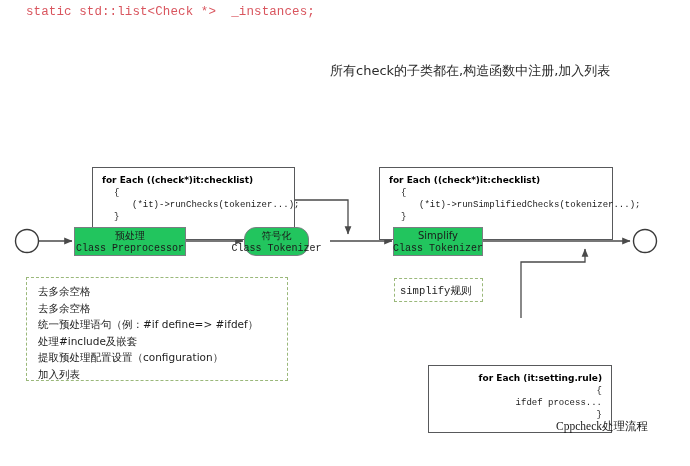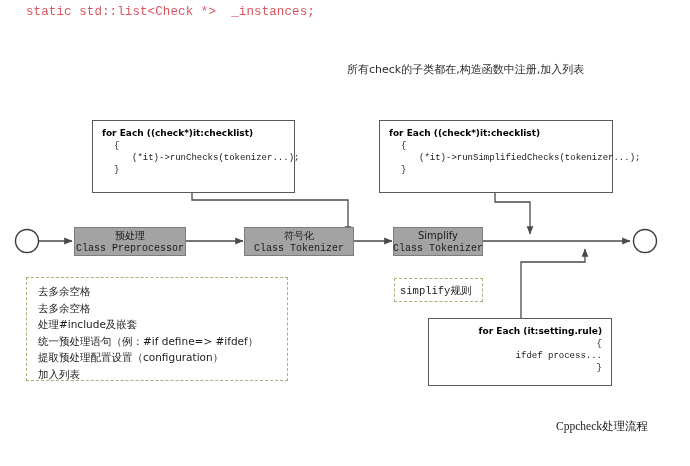--- a/index.html
+++ b/index.html
@@ -30,35 +30,36 @@
     font-family: "Liberation Mono", monospace;
     font-size: 12.5px;
     color: #d9555e;
     letter-spacing: 0.1px;
     white-space: pre;
   }
 
   
   .annotation {
     position: absolute;
-    left: 347px;
+    left: 330px;
     top: 62px;
     font-family: "DejaVu Sans", sans-serif;
-    font-size: 11px;
+    font-size: 13px;
     color: #2b2b2b;
     white-space: nowrap;
   }
 
   
   .code-box {
     position: absolute;
     border: 1px solid #58595b;
     background: #ffffff;
     box-sizing: border-box;
     padding: 6px 9px 5px 9px;
+    margin-top: 47px;
   }
   .code-head {
     font-family: "DejaVu Sans", sans-serif;
     font-weight: bold;
     font-size: 9px;
     color: #000000;
     white-space: nowrap;
     line-height: 13px;
   }
   .code-line {
@@ -69,21 +70,21 @@
     line-height: 12px;
   }
   .ind1 { padding-left: 12px; }
   .ind2 { padding-left: 30px; }
 
   
   .proc-box {
     position: absolute;
     box-sizing: border-box;
     border: 1px solid #7a7d82;
-    background: #a3a3a3;
+    background: #22c55e;
     display: flex;
     flex-direction: column;
     align-items: center;
     justify-content: center;
     line-height: 13px;
   }
   .proc-title {
     font-family: "DejaVu Sans", sans-serif;
     font-size: 10px;
     color: #1a1a1a;
@@ -191,36 +192,36 @@
     <div class="code-line ind1">{</div>
     <div class="code-line ind2">ifdef process...</div>
     <div class="code-line ind1">}</div>
   </div>
 
   <div class="proc-box" style="left:74px; top:227px; width:112px; height:29px;">
     <div class="proc-title">预处理</div>
     <div class="proc-sub">Class Preprocessor</div>
   </div>
 
-  <div class="proc-box" style="left:244px; top:227px; width:110px; height:29px;">
+  <div class="proc-box" style="left:244px; top:227px; width:65px; height:29px;border-radius:12px;">
     <div class="proc-title">符号化</div>
     <div class="proc-sub">Class Tokenizer</div>
   </div>
 
   <div class="proc-box" style="left:393px; top:227px; width:90px; height:29px;">
     <div class="proc-title">Simplify</div>
     <div class="proc-sub">Class Tokenizer</div>
   </div>
 
   <div class="dash-box" style="left:26px; top:277px; width:262px; height:104px;"></div>
   <div class="dash-list">
     <div>去多余空格</div>
     <div>去多余空格</div>
+    <div>统一预处理语句（例：#if define=&gt; #ifdef）</div>
     <div>处理#include及嵌套</div>
-    <div>统一预处理语句（例：#if define=&gt; #ifdef）</div>
     <div>提取预处理配置设置（configuration）</div>
     <div>加入列表</div>
   </div>
 
   <div class="dash-box" style="left:394px; top:278px; width:89px; height:24px;"></div>
   <div class="dash-label">simplify规则</div>
 
   <div class="caption">Cppcheck处理流程</div>
 
 </div>

